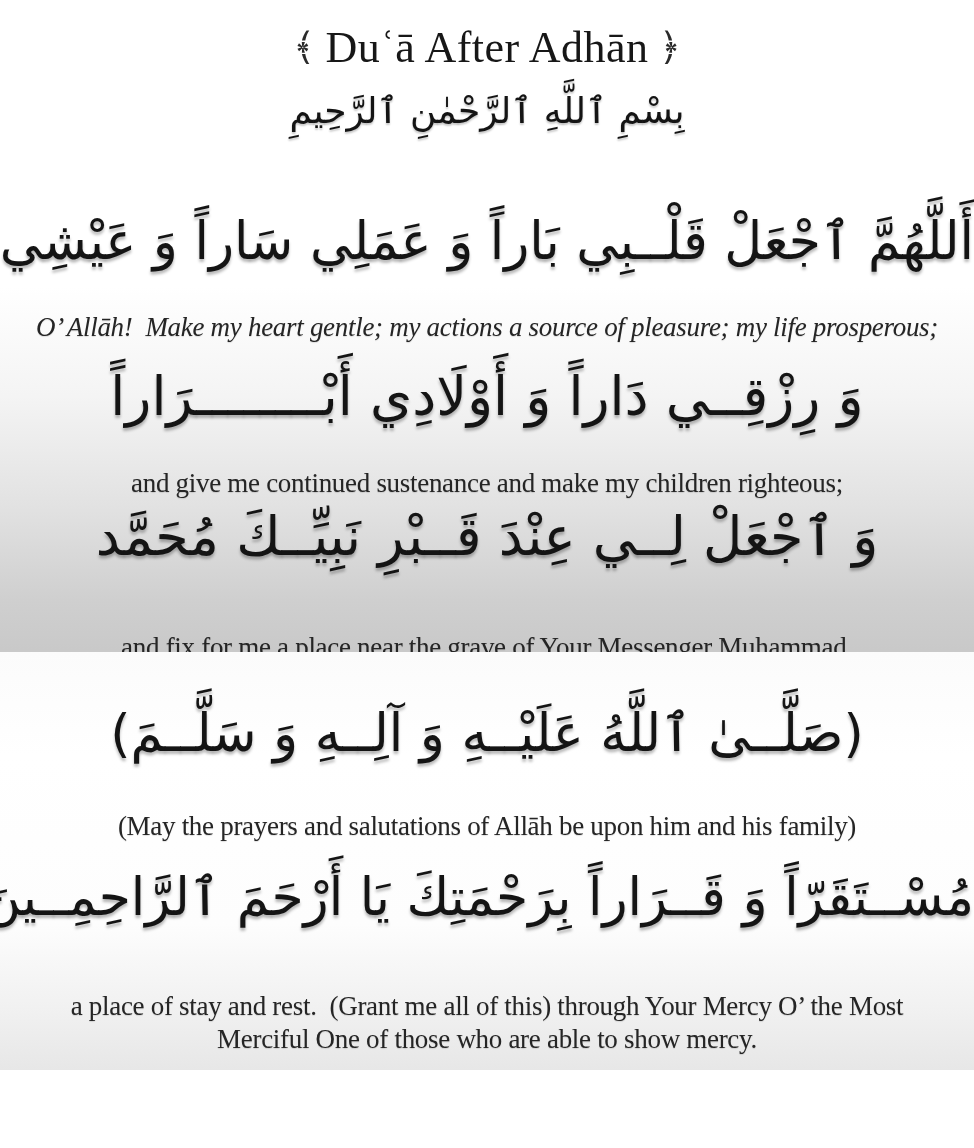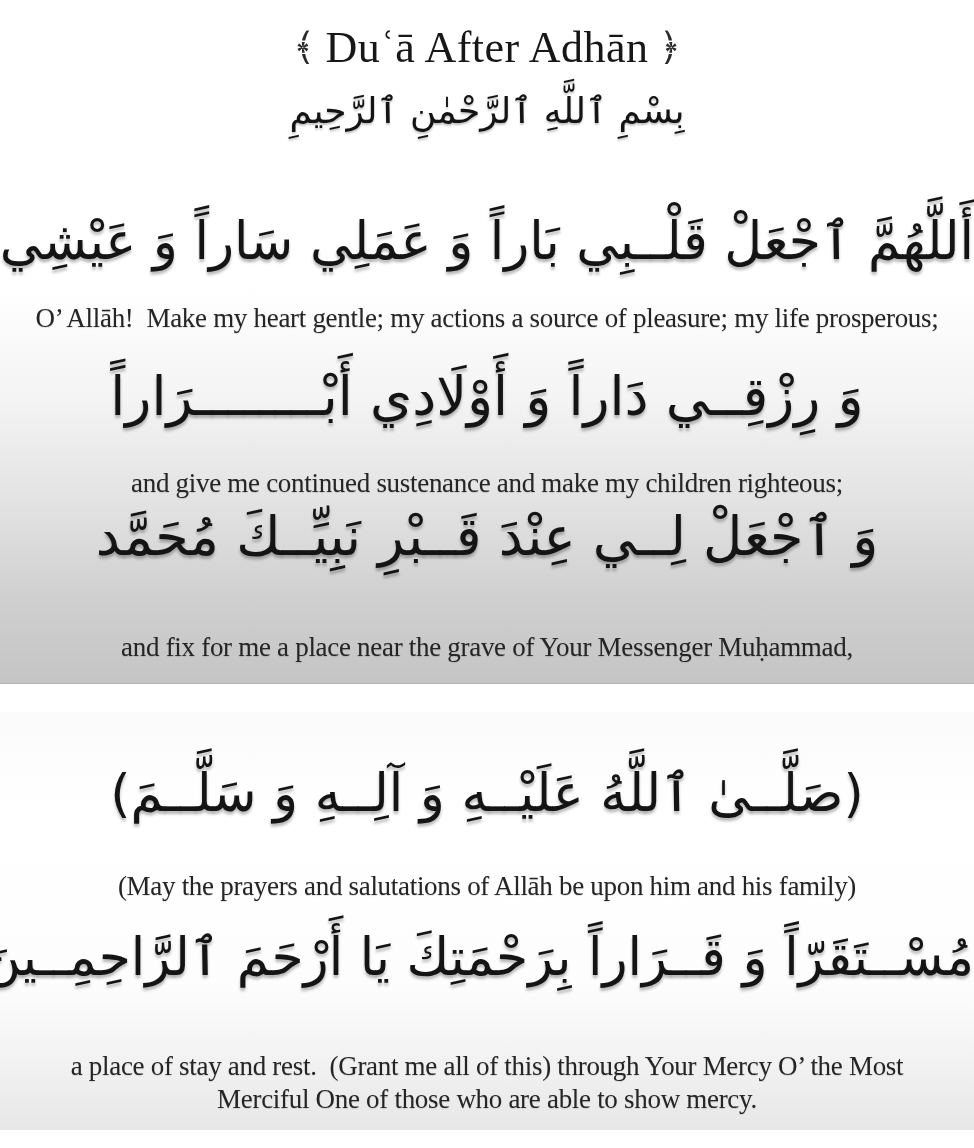--- a/index.html
+++ b/index.html
@@ -17,21 +17,21 @@
     left: 0; top: 0;
     width: 974px; height: 683px;
     background: linear-gradient(180deg,
       #ffffff 0%, #ffffff 42%, #f4f4f4 58%,
       #e2e2e2 74%, #cfcfcf 88%, #c5c5c5 100%);
     border-bottom: 1px solid #b3b3b3;
   }
   
   .section-bottom {
     position: absolute;
-    left: 0; top: 712px;
+    left: 0; top: 652px;
     width: 974px; height: 418px;
     background: linear-gradient(180deg,
       #fbfbfb 0%, #ffffff 25%, #fdfdfd 65%,
       #f1f1f1 85%, #e7e7e7 100%);
   }
   .abs { position: absolute; left: 0; right: 0; text-align: center; }
 
   .title-row {
     font-size: 44px;
     letter-spacing: 0.5px;
@@ -73,21 +73,21 @@
 
     <div class="abs title-row" style="top: 22px;">
       <span class="ornate-bracket">﴾</span><span>Duʿā After Adhān</span><span class="ornate-bracket">﴿</span>
     </div>
 
     <div class="abs ar ar-bismillah" style="top: 82px;" dir="rtl" lang="ar">بِسْمِ ٱللَّهِ ٱلرَّحْمٰنِ ٱلرَّحِيمِ</div>
 
 
     <div class="abs ar ar-xl" style="top: 196px;" dir="rtl" lang="ar">أَللَّهُمَّ ٱجْعَلْ قَلْــبِي بَاراً وَ عَمَلِي سَاراً وَ عَيْشِي قَاراً</div>
 
-    <div class="abs en" style="top: 302px;">O’ Allāh!  Make my heart gentle; my actions a source of pleasure; my life prosperous;</div>
+    <div class="abs en" style="top: 311px; font-style: italic;">O’ Allāh!  Make my heart gentle; my actions a source of pleasure; my life prosperous;</div>
 
     <div class="abs ar ar-mid" style="top: 350px;" dir="rtl" lang="ar">وَ رِزْقِــي دَاراً وَ أَوْلَادِي أَبْــــــــرَاراً</div>
 
     <div class="abs en" style="top: 467px;">and give me continued sustenance and make my children righteous;</div>
 
     <div class="abs ar ar-mid" style="top: 490px;" dir="rtl" lang="ar">وَ ٱجْعَلْ لِــي عِنْدَ قَــبْرِ نَبِيِّــكَ مُحَمَّد</div>
 
     <div class="abs en" style="top: 631px;">and fix for me a place near the grave of Your Messenger Muḥammad,</div>
   </div>
 

